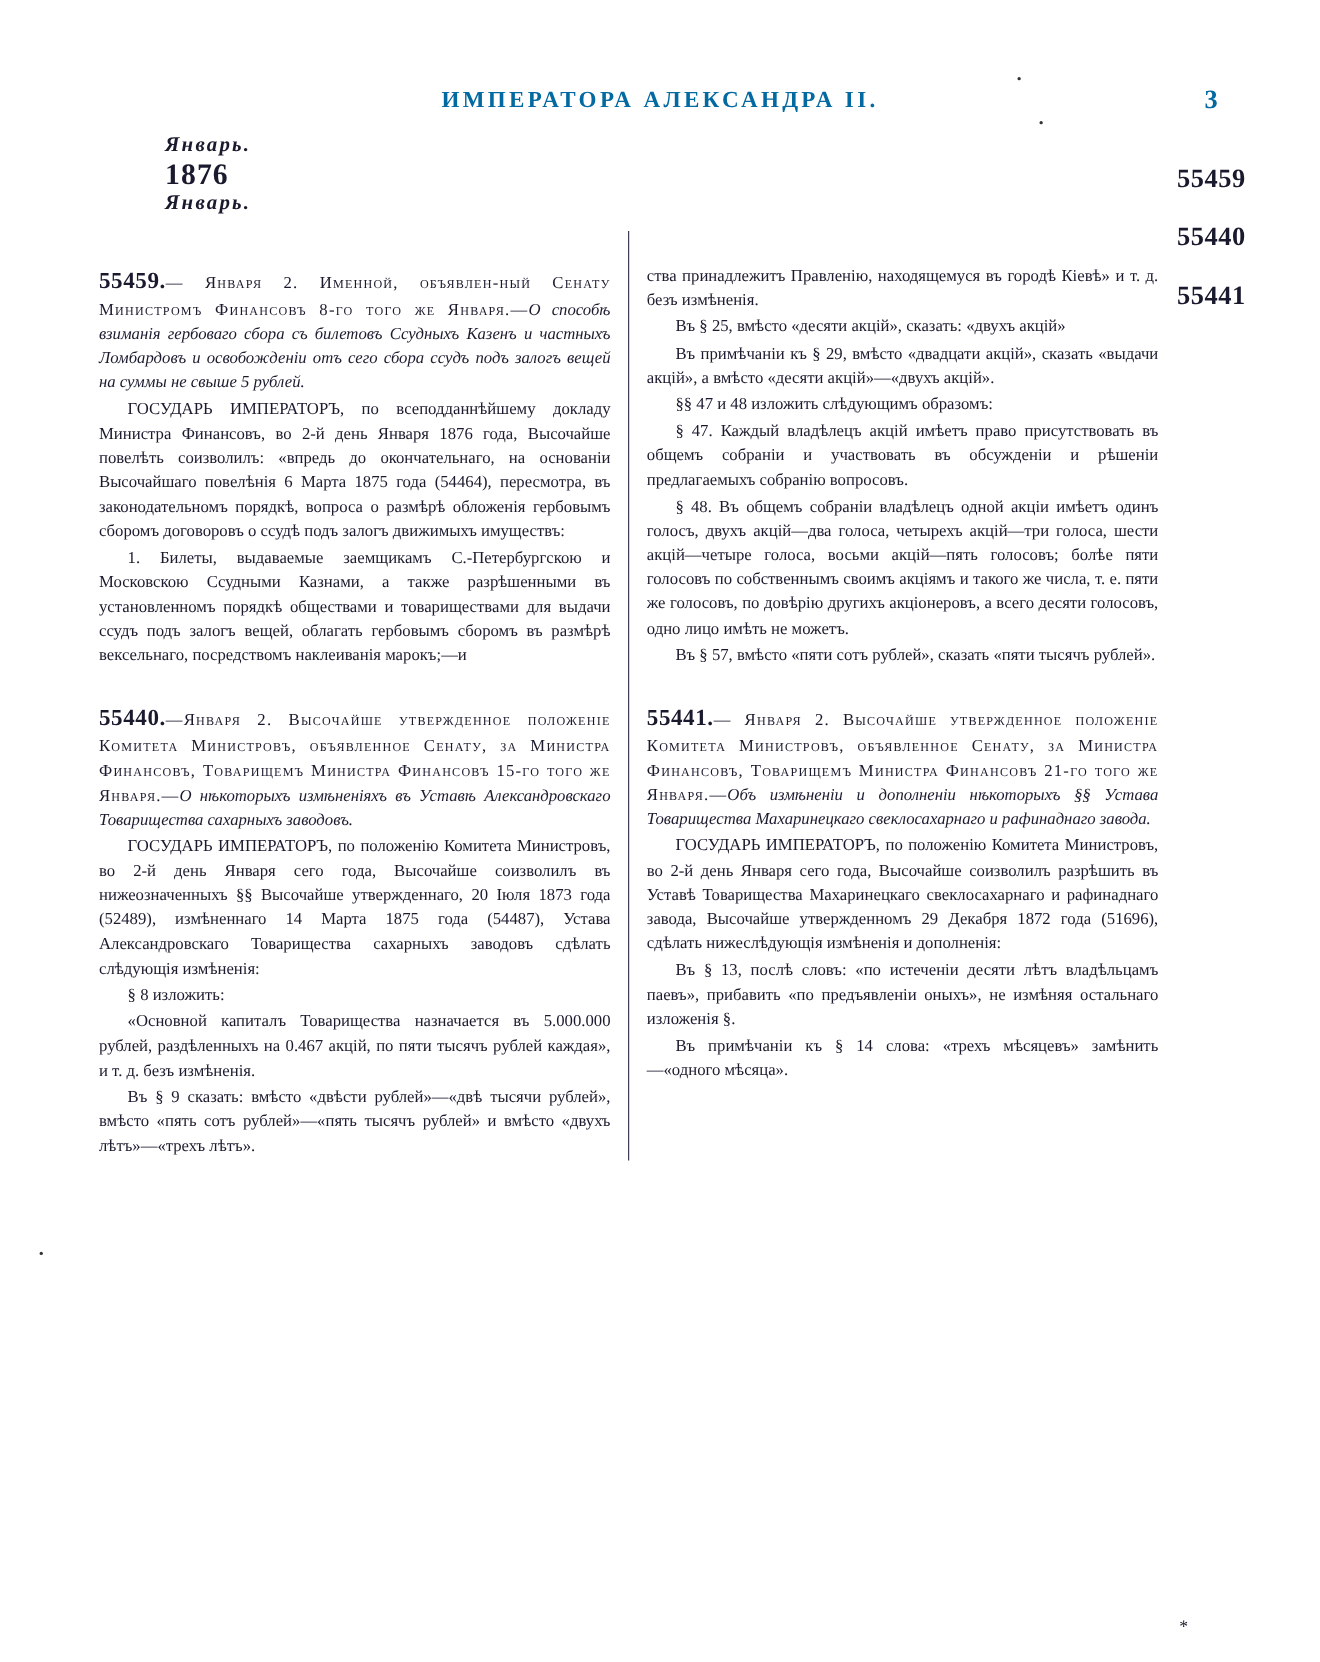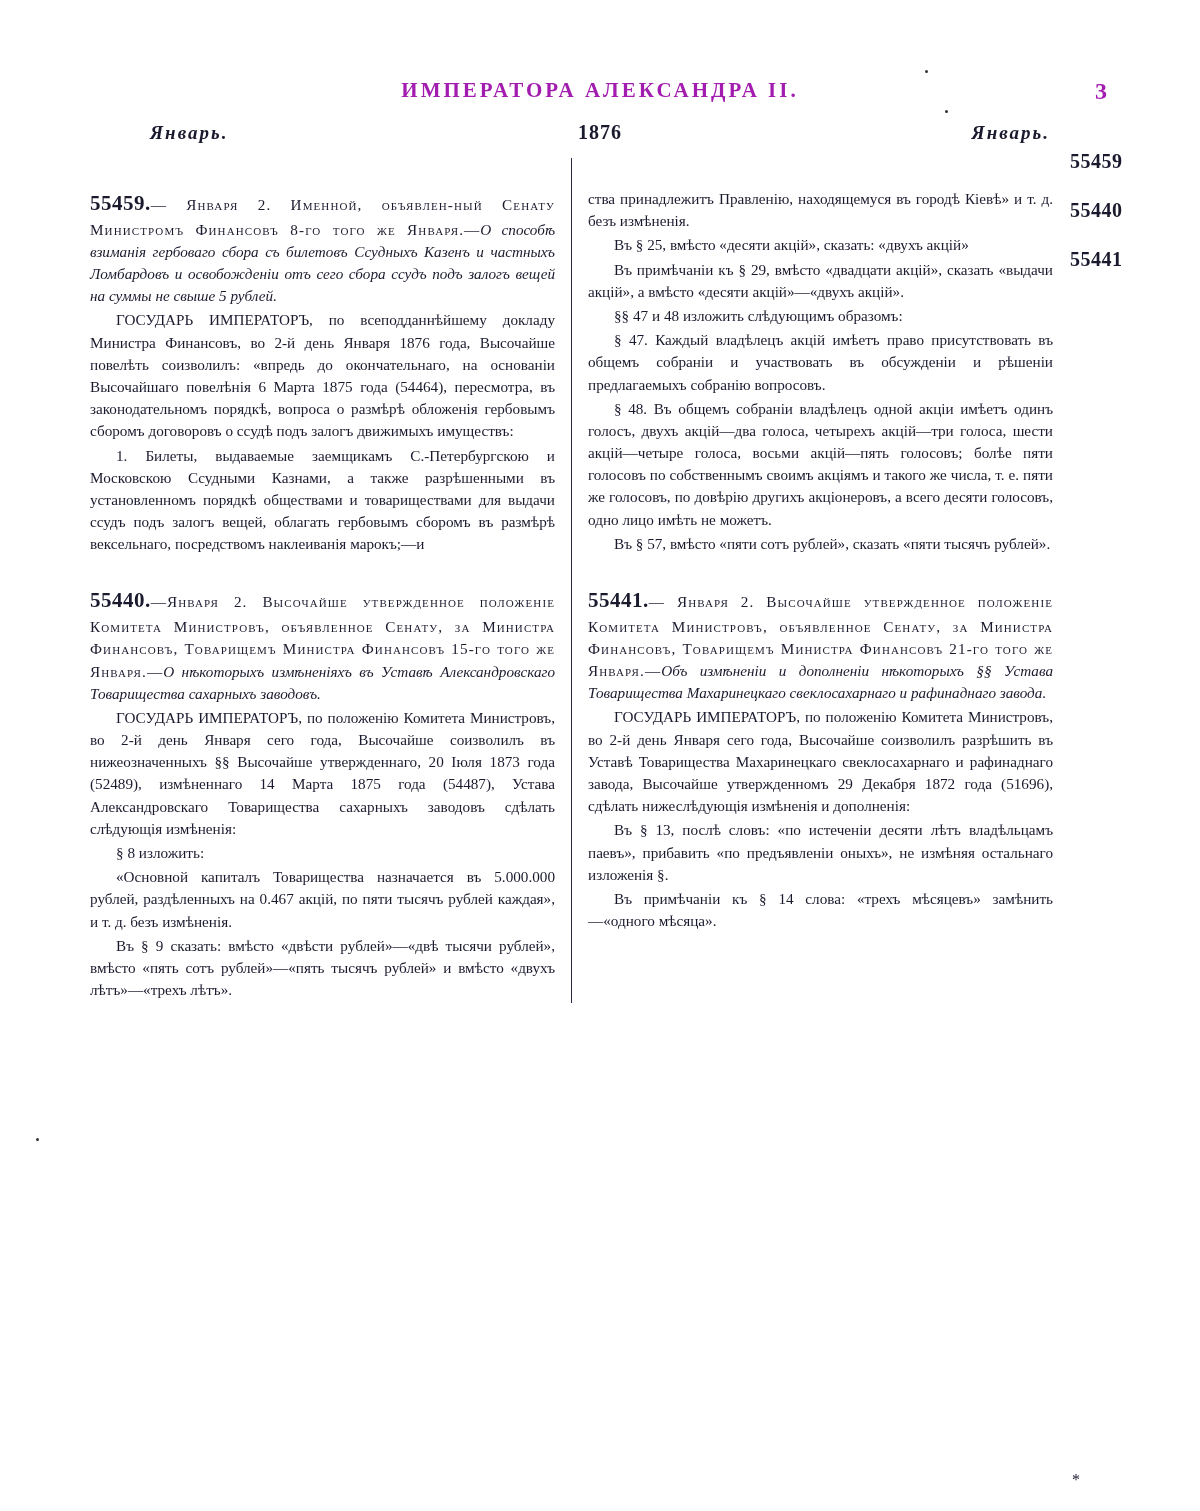--- a/index.html
+++ b/index.html
@@ -22,48 +22,48 @@
     box-sizing: border-box;
     padding: 70px 90px 40px 90px;
   }
   
   .running-head {
     position: relative;
     text-align: center;
     font-size: 21px;
     letter-spacing: 3px;
     font-weight: 700;
-    color: #a21caf;
+    color: #0369a1;
     margin: 8px 0 0 0;
   }
   .running-head .title {
     display: inline-block;
   }
   .folio {
     position: absolute;
     right: 0;
     top: 0;
     font-size: 24px;
     font-weight: 700;
   }
   .month-line {
     display: flex;
-    justify-content: space-between;
     align-items: baseline;
     margin: 18px 60px 0 60px;
     font-size: 19px;
+    flex-direction: column;
   }
   .month-line .month {
     font-style: italic;
     font-weight: 700;
     letter-spacing: 2px;
   }
   .month-line .year {
     font-weight: 700;
-    font-size: 20px;
+    font-size: 27px;
     letter-spacing: 1px;
   }
   
   .columns {
     display: flex;
     margin-top: 14px;
     position: relative;
   }
   .rule {
     width: 0;
@@ -101,21 +101,21 @@
   
   .margin-numbers {
     position: absolute;
     right: 28px;
     top: 0;
     width: 120px;
     text-align: left;
   }
   .margin-numbers div {
     font-weight: 700;
-    font-size: 20px;
+    font-size: 24px;
     letter-spacing: 0.5px;
     margin-bottom: 26px;
   }
   .footmark {
     position: absolute;
     right: 120px;
     bottom: 22px;
     font-size: 16px;
   }
   .speck {

